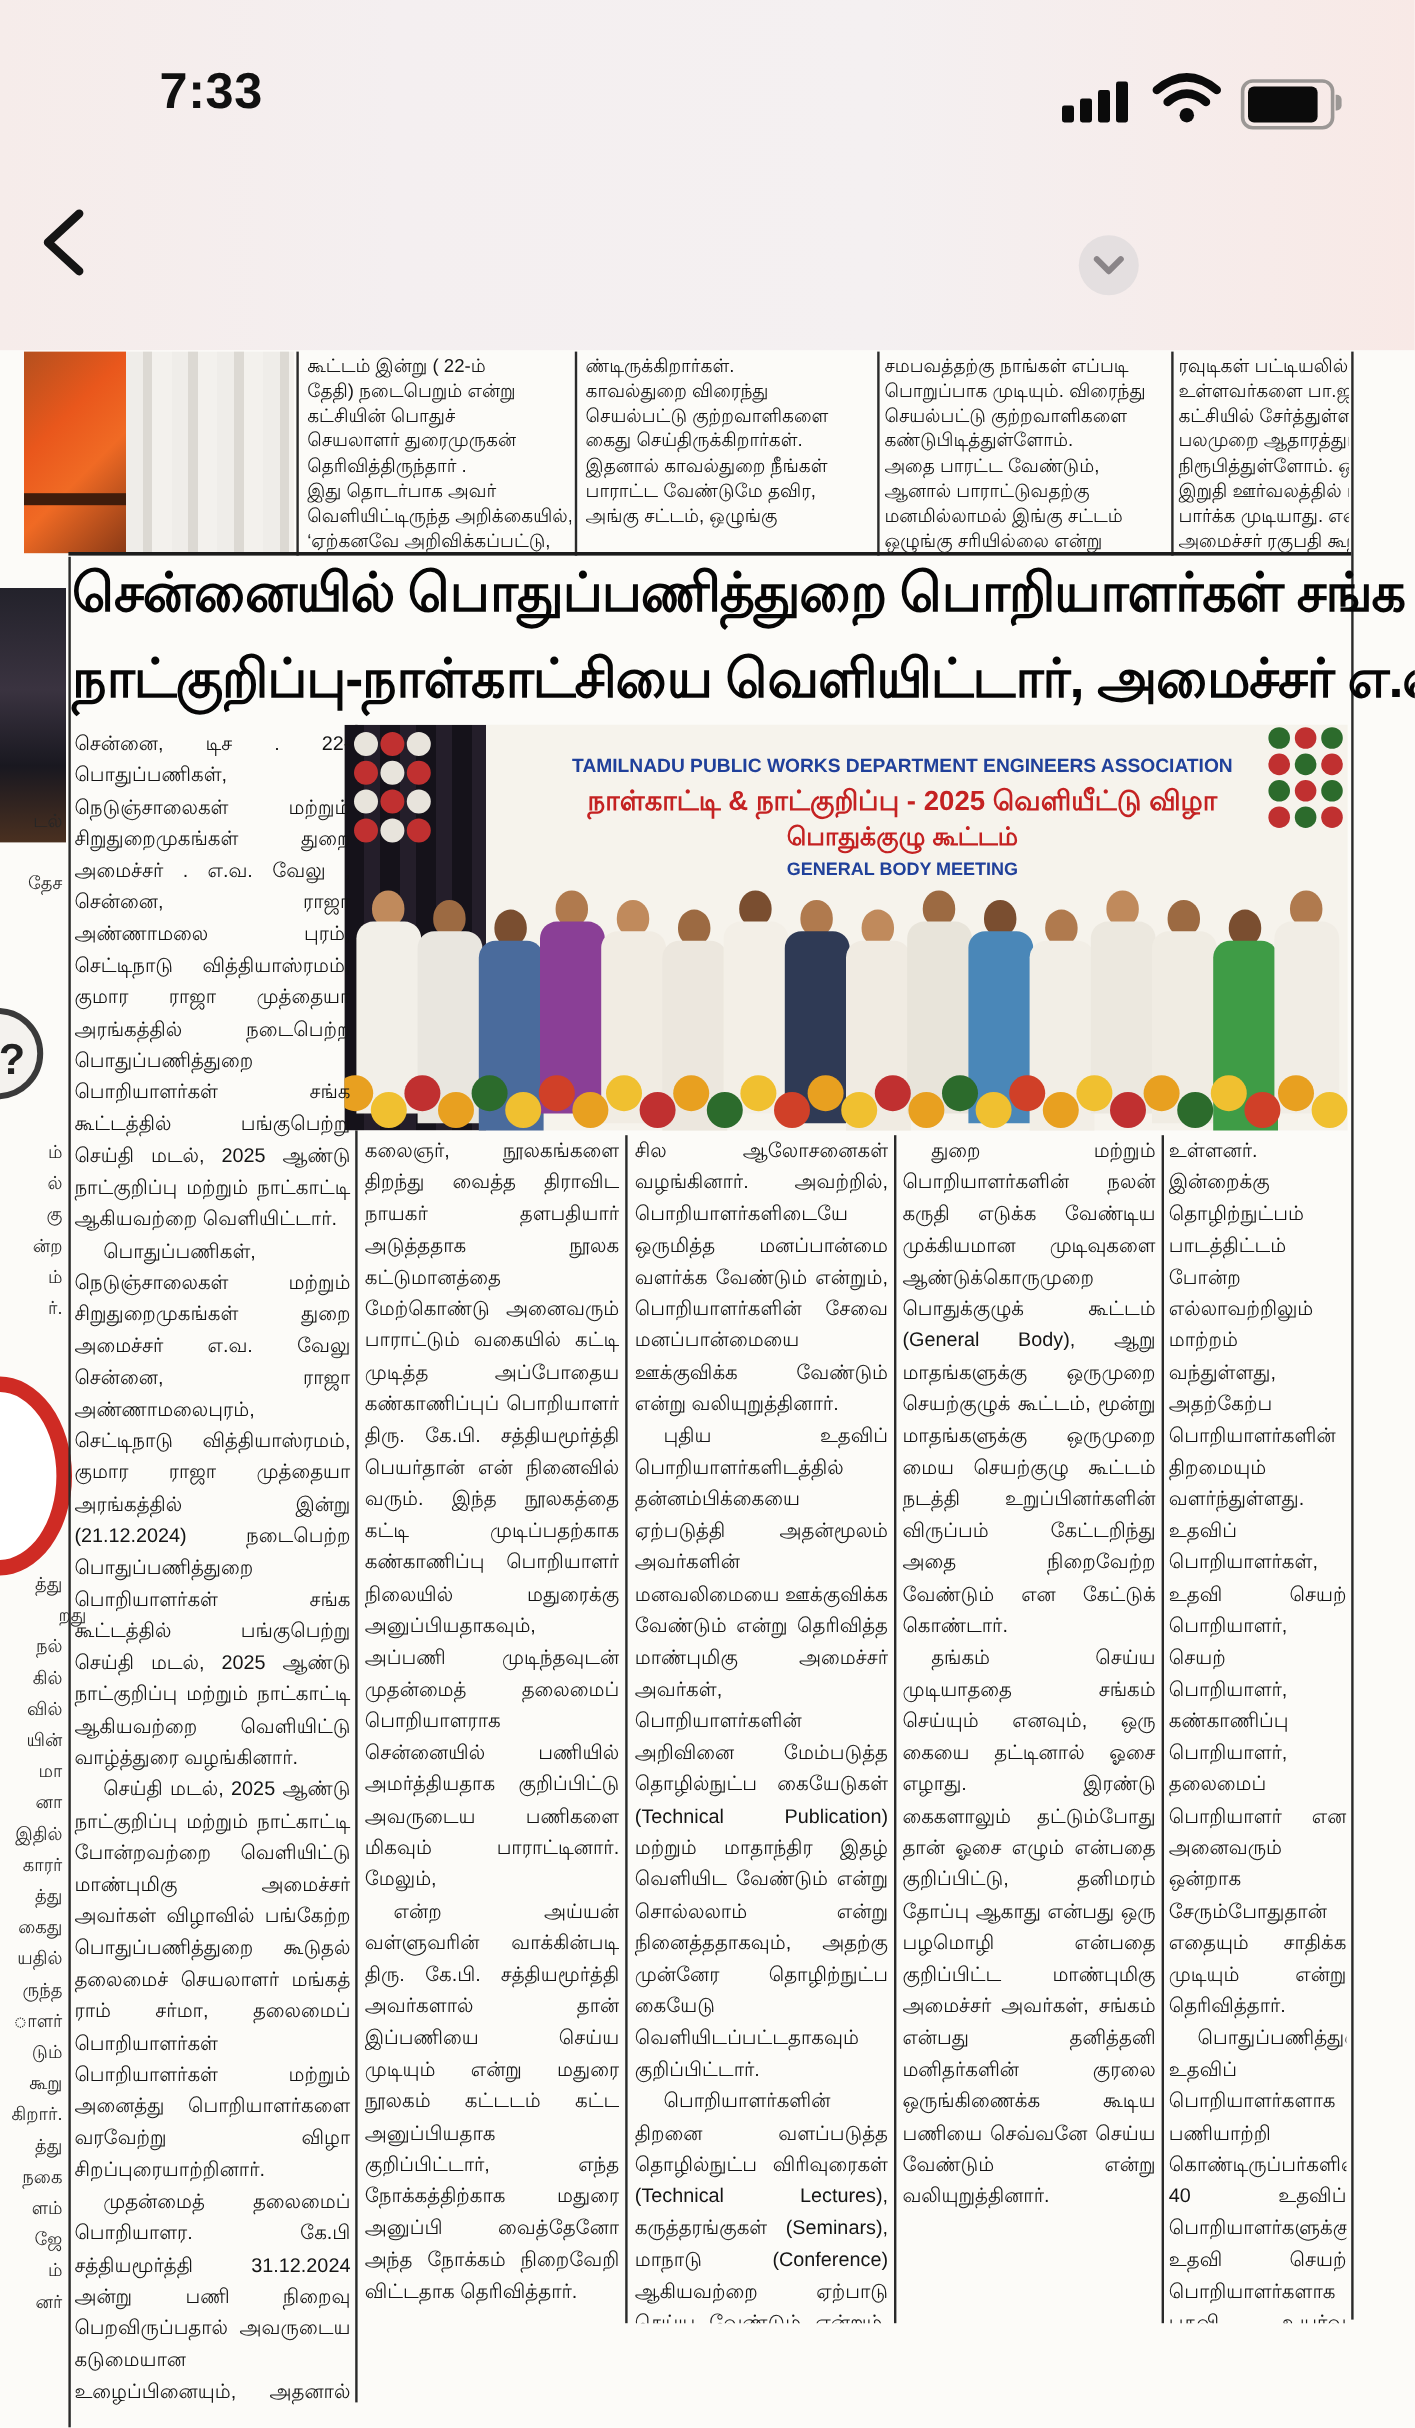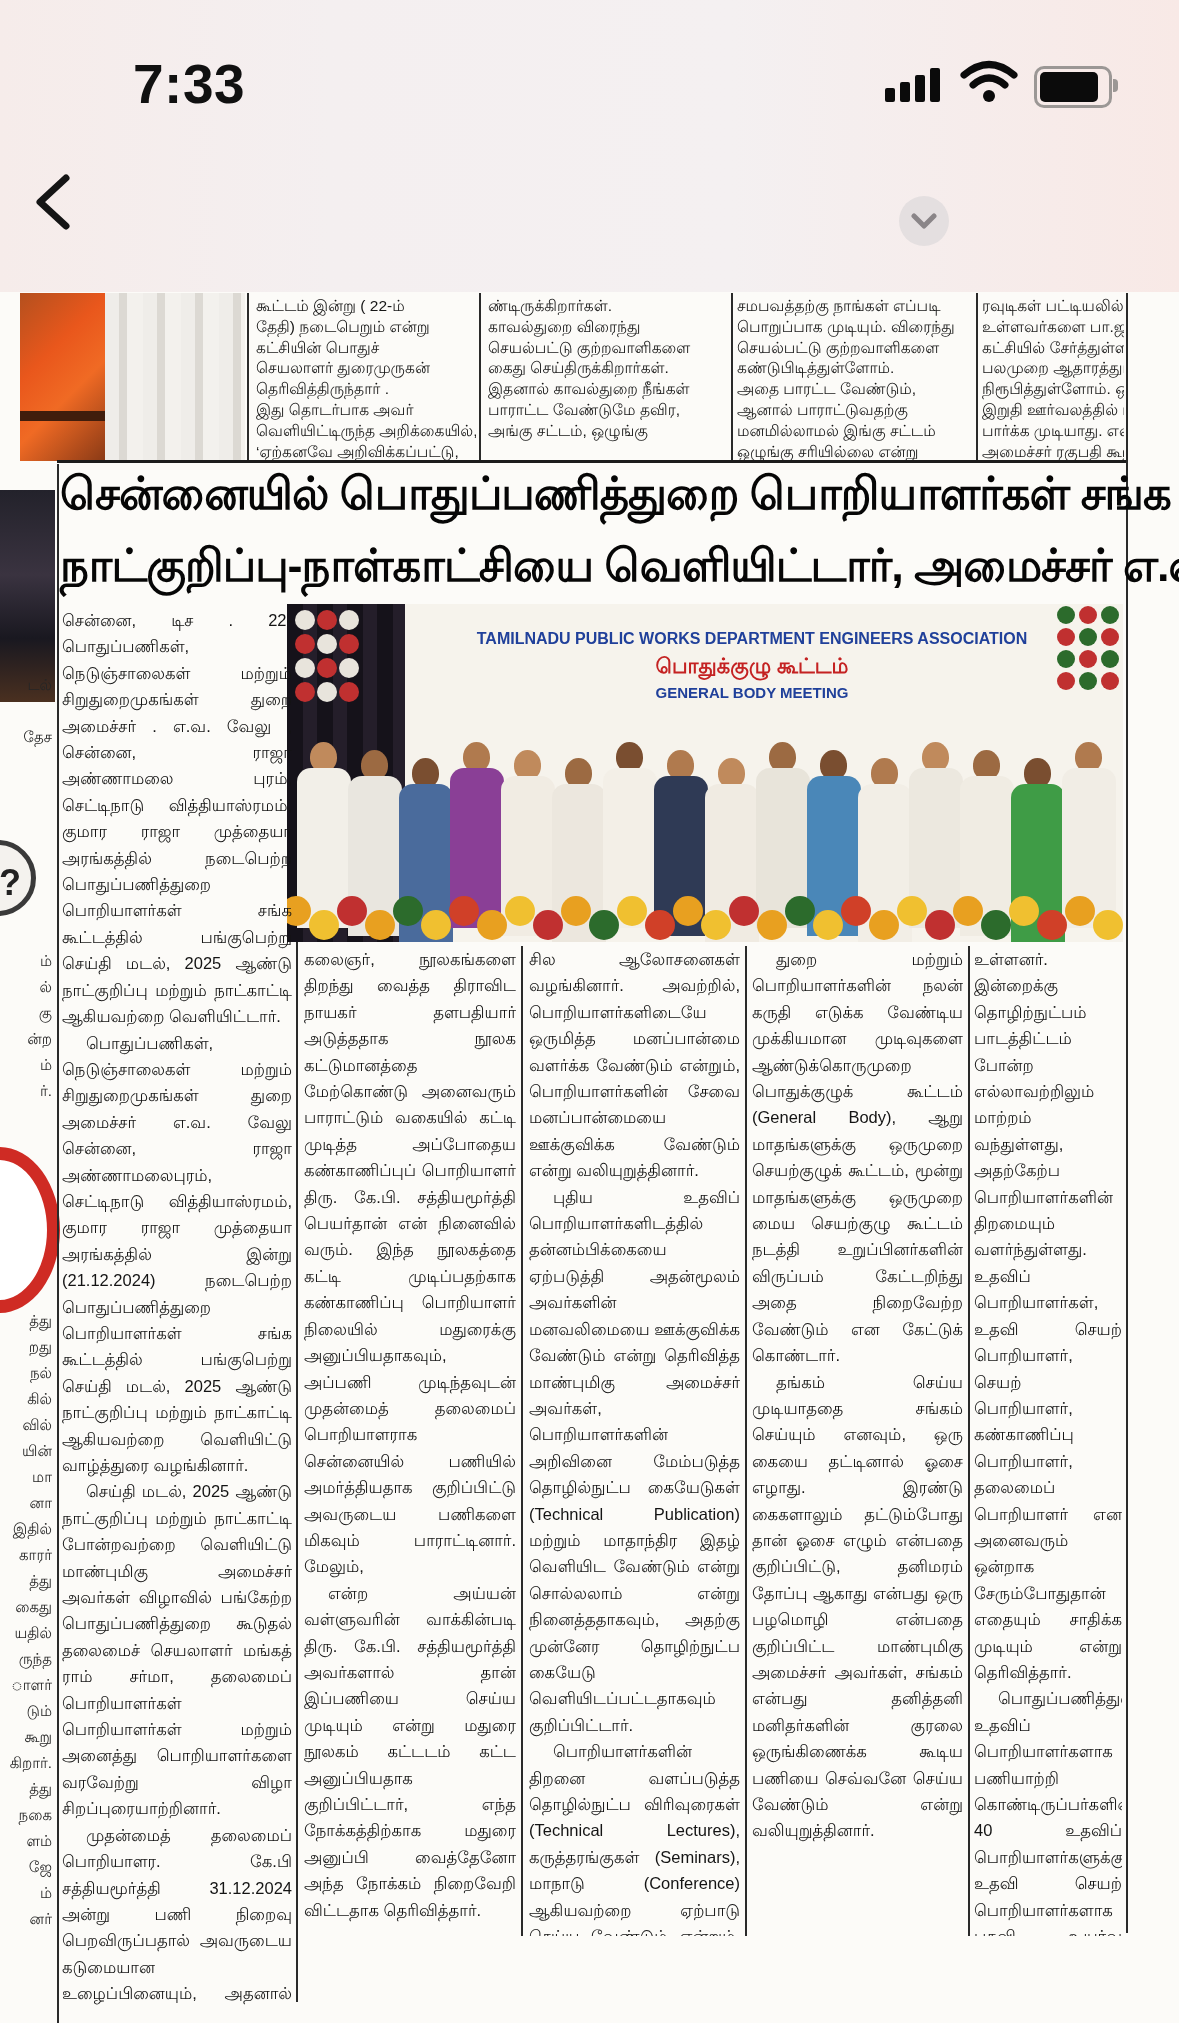--- a/index.html
+++ b/index.html
@@ -2,21 +2,21 @@
 <html><head>
 <meta charset="utf-8">
 <style>
   html,body{margin:0;padding:0;}
   body{font-family:"Liberation Sans",sans-serif;background:#ffffff;}
   #screen{position:relative;width:1179px;height:2023px;overflow:hidden;
     background:#fcfbf8;}
   
   #topbar{position:absolute;left:0;top:0;width:1179px;height:292px;
     background:linear-gradient(90deg,#f6ecea 0%,#f4eff0 28%,#f4f0f1 62%,#f8e9e6 100%);}
-  .time{position:absolute;left:133px;top:52px;font-size:55px;font-weight:700;color:#111;letter-spacing:.5px;}
+  .time{position:absolute;left:133px;top:52px;font-size:42px;font-weight:700;color:#111;letter-spacing:.5px;}
   .cell-bars{position:absolute;left:885px;top:66px;width:66px;height:40px;}
   .cell-bars i{position:absolute;bottom:4px;width:10px;background:#0b0b0b;border-radius:2px;}
   .wifi{position:absolute;left:960px;top:60px;}
   .battery{position:absolute;left:1034px;top:66px;width:72px;height:36px;border:3px solid #9b9795;border-radius:10px;}
   .battery .lvl{position:absolute;left:3px;top:3px;bottom:3px;width:58px;background:#0b0b0b;border-radius:5px;}
   .battery .nub{position:absolute;right:-9px;top:10px;width:5px;height:13px;background:#9b9795;border-radius:0 4px 4px 0;}
   .back-btn{position:absolute;left:30px;top:172px;width:60px;height:78px;cursor:pointer;}
   .nav-title{position:absolute;left:0;top:178px;width:1179px;text-align:center;
     font-size:47px;font-weight:700;color:#0c0c0c;word-spacing:14px;letter-spacing:-.5px;
     padding-right:260px;box-sizing:border-box;}
@@ -108,21 +108,21 @@
     <div id="edge-frags">
         <div class="edge-frag" style="top: 384px;">டல்</div>
         <div class="edge-frag" style="top: 436px;">தேச</div>
         <div class="edge-frag" style="top: 660px;">ம்</div>
         <div class="edge-frag" style="top: 686px;">ல்</div>
         <div class="edge-frag" style="top: 712px;">கு</div>
         <div class="edge-frag" style="top: 738px;">ன்ற</div>
         <div class="edge-frag" style="top: 764px;">ம்</div>
         <div class="edge-frag" style="top: 790px;">ர்.</div>
         <div class="edge-frag" style="top: 1020px;">த்து</div>
-        <div class="edge-frag" style="top: 1046px;">றது</div>
+        <div class="edge-frag" style="top: 1046px; margin-left: 20px;">றது</div>
         <div class="edge-frag" style="top: 1072px;">நல்</div>
         <div class="edge-frag" style="top: 1098px;">கில்</div>
         <div class="edge-frag" style="top: 1124px;">வில்</div>
         <div class="edge-frag" style="top: 1150px;">யின்</div>
         <div class="edge-frag" style="top: 1176px;">மா</div>
         <div class="edge-frag" style="top: 1202px;">னா</div>
         <div class="edge-frag" style="top: 1228px;">இதில்</div>
         <div class="edge-frag" style="top: 1254px;">காரர்</div>
         <div class="edge-frag" style="top: 1280px;">த்து</div>
         <div class="edge-frag" style="top: 1306px;">கைது</div>
@@ -199,20 +199,21 @@
       </div>
 
     <div class="headline" style="top:176px">சென்னையில் பொதுப்பணித்துறை பொறியாளர்கள் சங்க கூட்டத்தில்</div>
     <div class="headline" style="top:248px">நாட்குறிப்பு-நாள்காட்சியை வெளியிட்டார், அமைச்சர் எ.வ வேலு</div>
 
     <div class="photo">
       <div class="curtain"></div>
       <div class="banner-txt" id="banner-txt">
           <div style="height: 14px; font-size: 9px; color: rgb(167, 162, 155);"></div>
           <div style="color: rgb(32, 64, 154); font-size: 16px; line-height: 25px; font-weight: 700;">TAMILNADU PUBLIC WORKS DEPARTMENT ENGINEERS ASSOCIATION</div>
+          <div style="color: rgb(196, 34, 34); font-size: 23px; line-height: 32px; font-weight: 700;">நாள்காட்டி &amp; நாட்குறிப்பு - 2025 வெளியீட்டு விழா</div>
           <div style="color: rgb(196, 34, 34); font-size: 21px; line-height: 30px; font-weight: 700;">பொதுக்குழு கூட்டம்</div>
           <div style="color: rgb(32, 64, 154); font-size: 15px; line-height: 24px; font-weight: 700;">GENERAL BODY MEETING</div>
         </div>
       <div id="people">
           <div class="fig" style="left: 10px; top: 138px; width: 54px; height: 200px;">
             <div class="head" style="background: rgb(192, 138, 92);"></div>
             <div class="body" style="background: rgb(242, 239, 232);"></div>
           </div>
           <div class="fig" style="left: 61px; top: 146px; width: 54px; height: 200px;">
             <div class="head" style="background: rgb(156, 106, 66);"></div>

